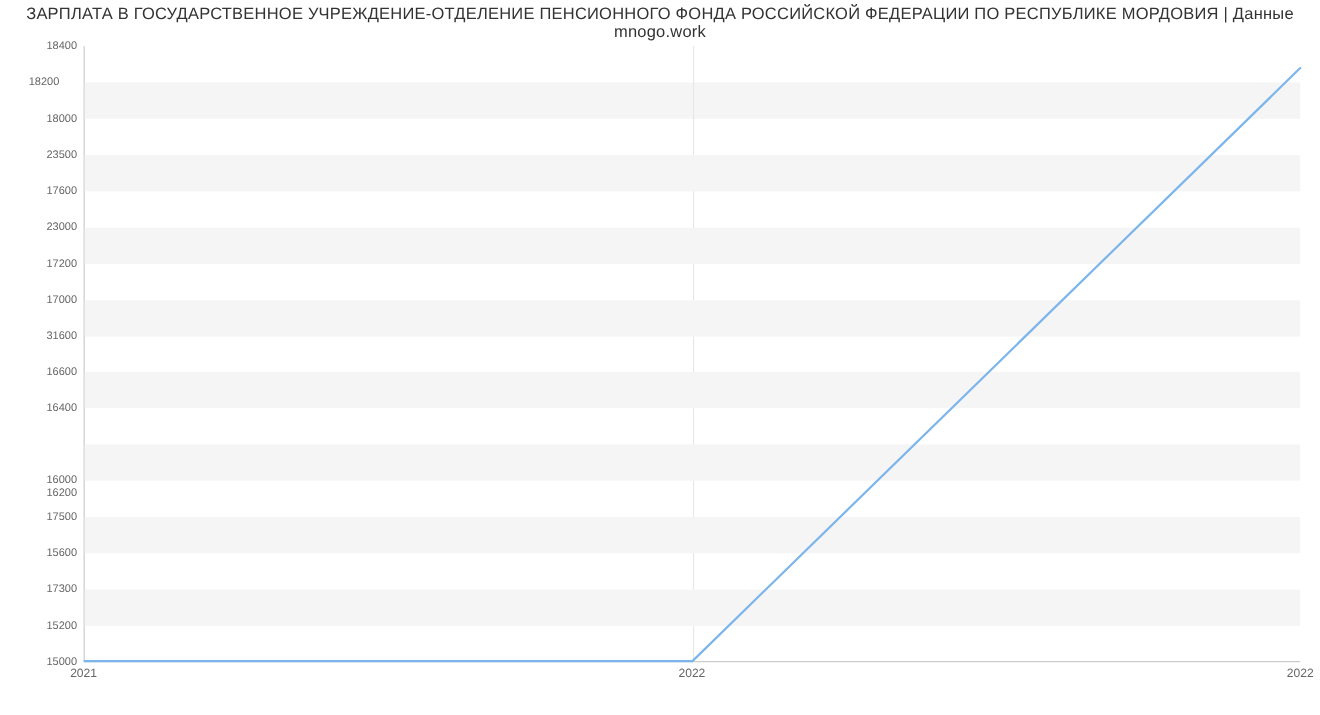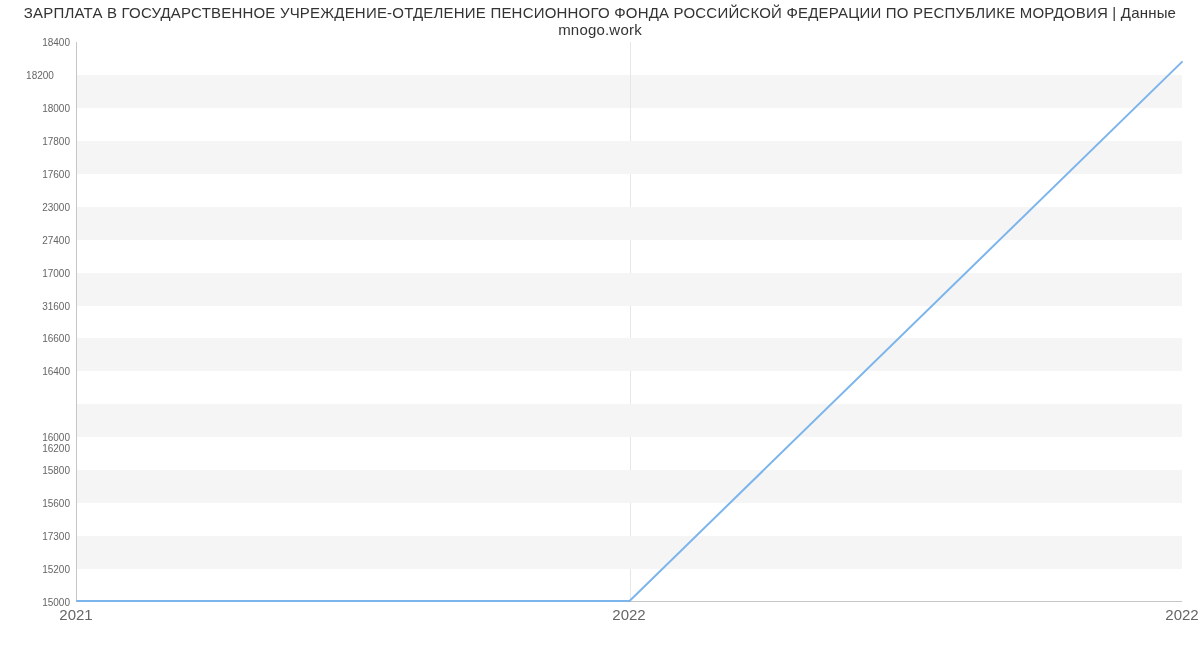--- a/index.html
+++ b/index.html
@@ -57,21 +57,21 @@
     right: 1130px;
     width: 60px;
     text-align: right;
     font-size: 10px;
     color: #666666;
     transform: translateY(-50%);
   }
   .xt-label {
     position: absolute;
     top: 606px;
-    font-size: 15px;
+    font-size: 11px;
     color: #666666;
     transform: translateX(-50%);
   }
   svg.series {
     position: absolute;
     left: 0;
     top: 0;
     width: 100%;
     height: 100%;
     overflow: visible;
@@ -100,30 +100,30 @@
       <div class="hband" style="top: 428.235px; height: 32.9412px;"></div>
       <div class="hband" style="top: 494.118px; height: 32.9412px;"></div>
     <svg class="series" id="series-svg" viewBox="0 0 1106 560" preserveAspectRatio="none">
       <path class="line-path" id="line-path" stroke="#7cb5ec" d="M0.00 560.00 L553.00 560.00 L1106.00 19.93"></path>
     </svg>
   </div>
 <div class="yt-label" style="top: 602px; text-align: right;">15000</div>
     <div class="yt-label" style="top: 569.059px;">15200</div>
     <div class="yt-label" style="top: 536.118px;">17300</div>
     <div class="yt-label" style="top: 503.176px;">15600</div>
-    <div class="yt-label" style="top: 470.235px;">15800</div>
+    <div class="yt-label" style="top: 470.235px;">17500</div>
     <div class="yt-label" style="top: 437.294px;">16000</div>
     <div class="yt-label" style="top: 404.353px; margin-top: 44px;">16200</div>
     <div class="yt-label" style="top: 371.412px;">16400</div>
     <div class="yt-label" style="top: 338.471px;">16600</div>
     <div class="yt-label" style="top: 305.529px;">31600</div>
     <div class="yt-label" style="top: 272.588px;">17000</div>
-    <div class="yt-label" style="top: 239.647px;">27400</div>
+    <div class="yt-label" style="top: 239.647px;">17200</div>
     <div class="yt-label" style="top: 206.706px;">23000</div>
     <div class="yt-label" style="top: 173.765px;">17600</div>
-    <div class="yt-label" style="top: 140.824px;">17800</div>
+    <div class="yt-label" style="top: 140.824px;">23500</div>
     <div class="yt-label" style="top: 107.882px;">18000</div>
     <div class="yt-label" style="top: 74.9412px; text-align: center;">18200</div>
     <div class="yt-label" style="top: 42px;">18400</div>
     <div class="xt-label" style="left: 76px;">2021</div>
     <div class="xt-label" style="left: 629px;">2022</div>
     <div class="xt-label" style="left: 1182px;">2022</div>
   </div>
 
 </body></html>

